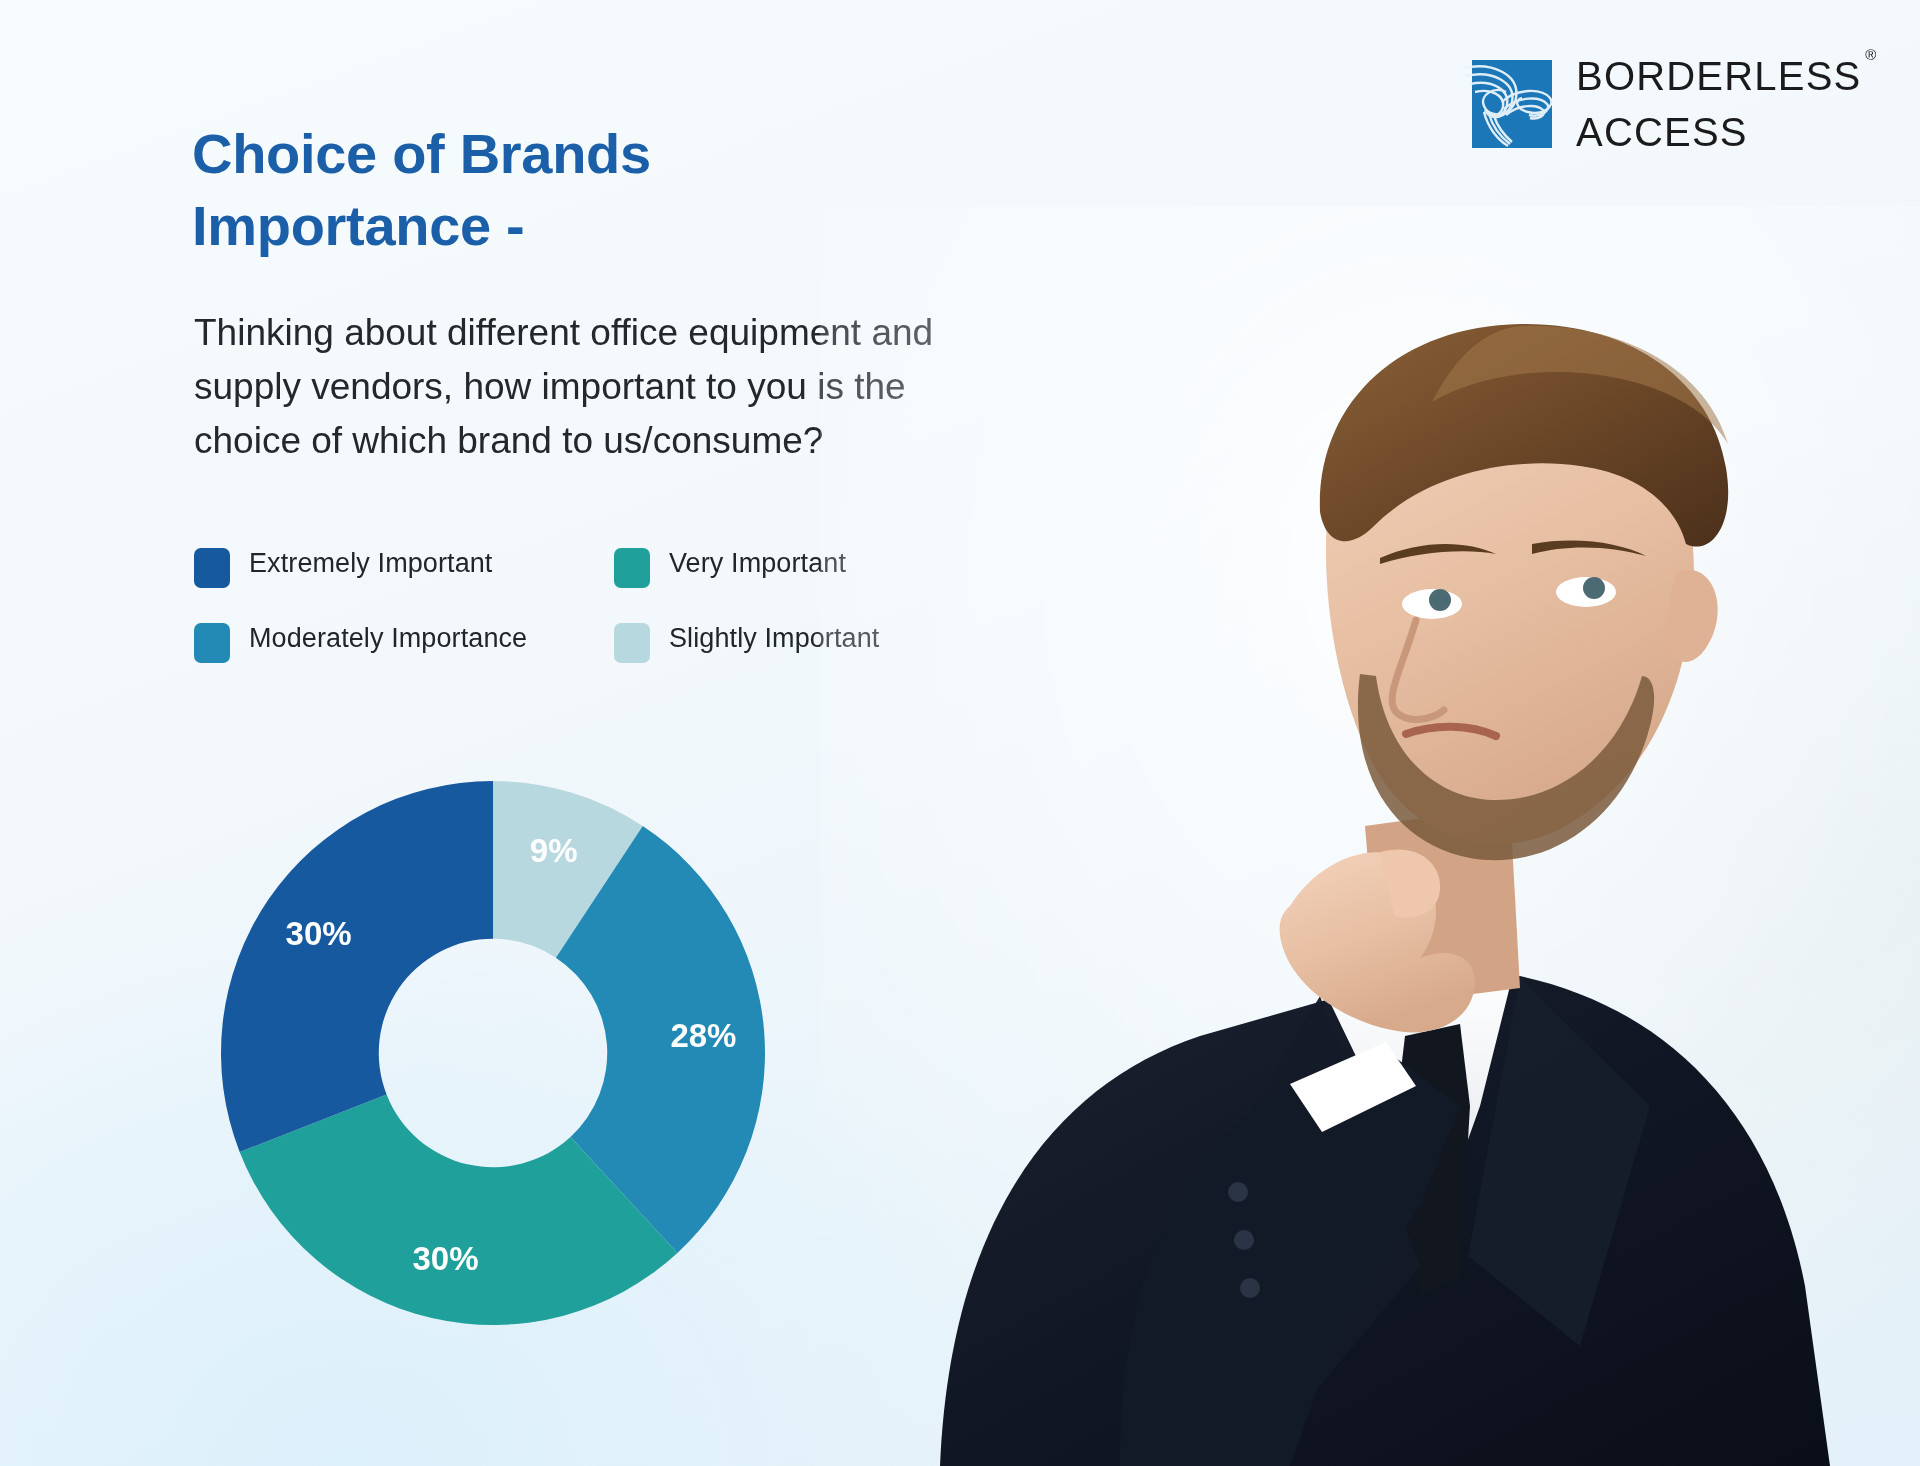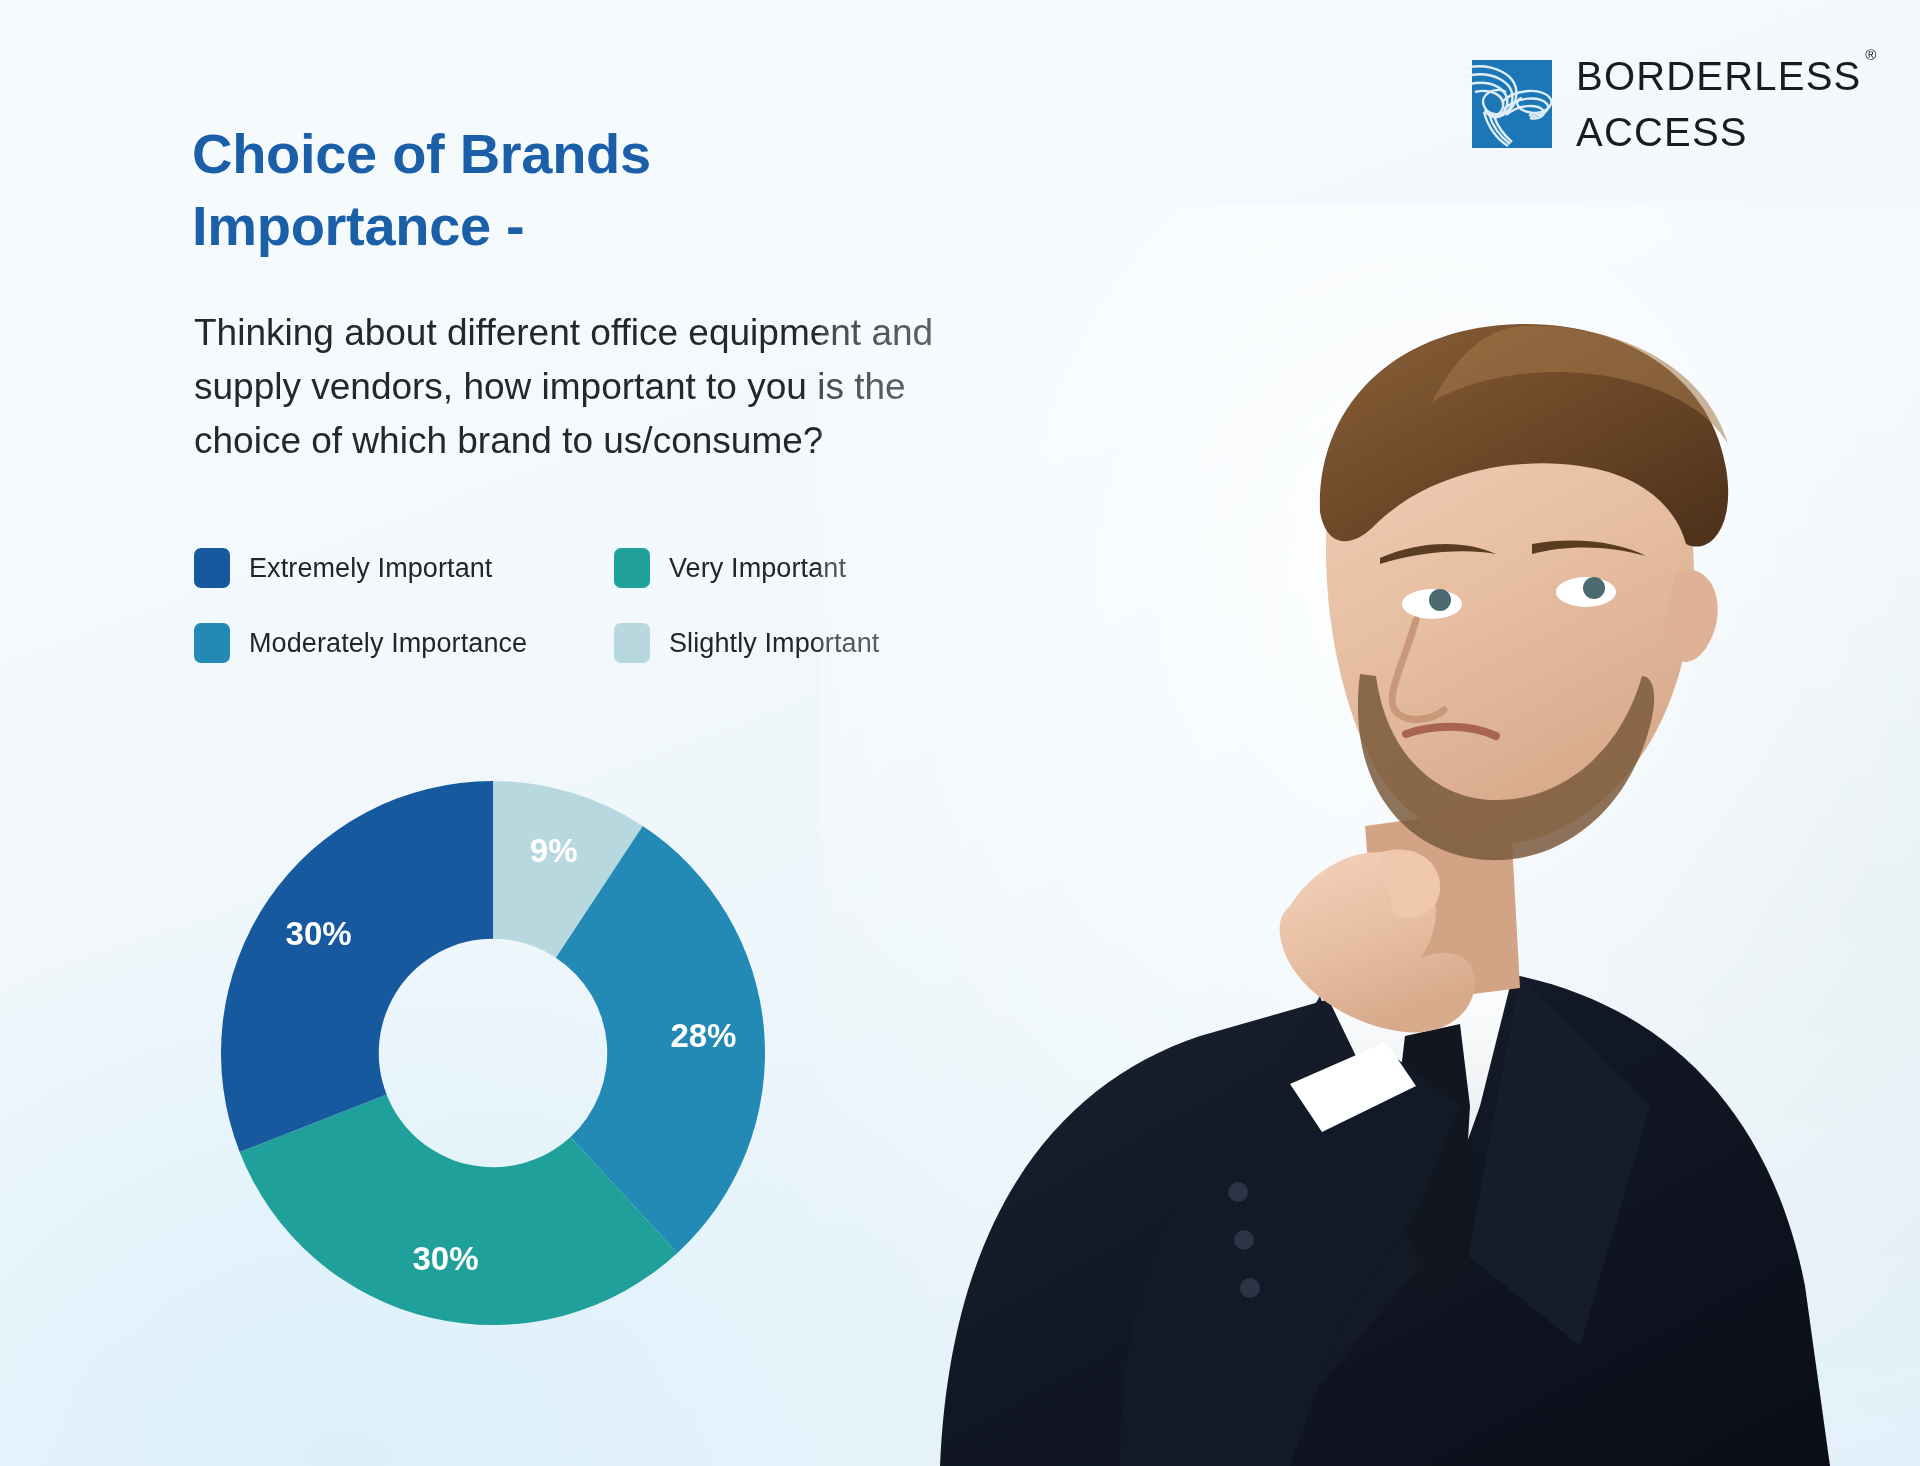--- a/index.html
+++ b/index.html
@@ -93,21 +93,20 @@
     position: absolute;
     left: 194px;
     top: 548px;
     width: 760px;
     display: grid;
     grid-template-columns: 420px 340px;
     grid-row-gap: 35px;
   }
   .legend-item {
     display: flex;
-    align-items: center;
     gap: 19px;
   }
   .legend-swatch {
     width: 36px;
     height: 40px;
     border-radius: 7px;
     flex: none;
   }
   .legend-label {
     font-size: 27px;

